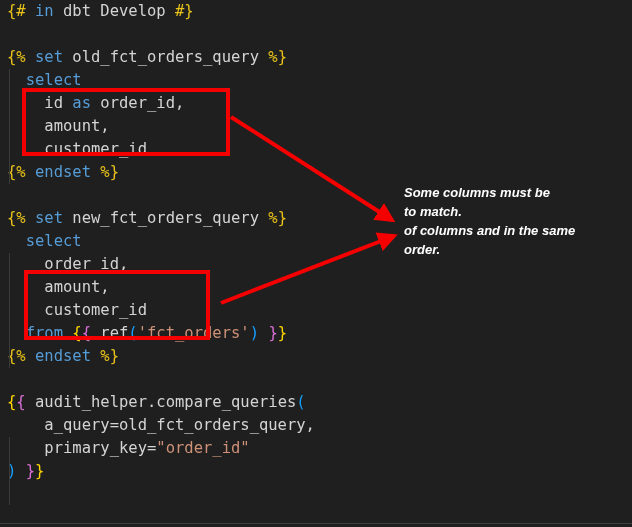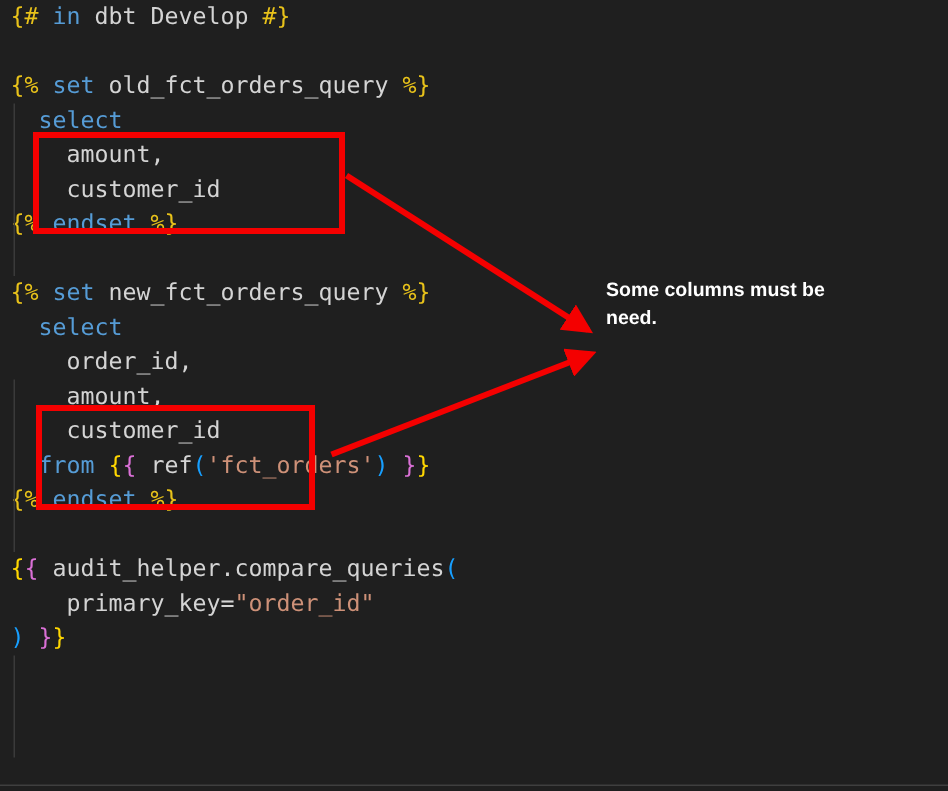--- a/index.html
+++ b/index.html
@@ -46,59 +46,64 @@
   #current-line-border{
     position:absolute;left:0;top:523px;width:632px;height:1px;
     background:var(--line_border);
   }
   #annotation-note{
     position:absolute;left:404px;top:183px;
     font-family:"Liberation Sans","DejaVu Sans",sans-serif;
     font-weight:bold;font-size:13px;line-height:19px;
     color:var(--annotation_white);
     white-space:nowrap;
+    font-style:italic;
   }
   #annotation-overlay{
     position:absolute;left:0;top:0;width:632px;height:527px;
     pointer-events:none;
   }
 </style>
 </head>
 <body>
 
 <div id="code-area">
     <div class="code-line"><span class="tok-tag">{# </span><span class="tok-kw">in</span><span class="tok-txt"> dbt Develop </span><span class="tok-tag">#}</span></div>
     <div class="code-line"></div>
     <div class="code-line"><span class="tok-tag">{% </span><span class="tok-kw">set</span><span class="tok-txt"> old_fct_orders_query </span><span class="tok-tag">%}</span></div>
     <div class="code-line"><span class="tok-kw">  select</span></div>
+    <div class="code-line"><span class="tok-txt">    id </span><span class="tok-kw">as</span><span class="tok-txt"> order_id,</span></div>
     <div class="code-line"><span class="tok-txt">    amount,</span></div>
     <div class="code-line"><span class="tok-txt">    customer_id</span></div>
     <div class="code-line"><span class="tok-tag">{% </span><span class="tok-kw">endset</span><span class="tok-tag"> %}</span></div>
     <div class="code-line"></div>
     <div class="code-line"><span class="tok-tag">{% </span><span class="tok-kw">set</span><span class="tok-txt"> new_fct_orders_query </span><span class="tok-tag">%}</span></div>
     <div class="code-line"><span class="tok-kw">  select</span></div>
     <div class="code-line"><span class="tok-txt">    order_id,</span></div>
     <div class="code-line"><span class="tok-txt">    amount,</span></div>
     <div class="code-line"><span class="tok-txt">    customer_id</span></div>
     <div class="code-line"><span class="tok-txt">  </span><span class="tok-kw">from</span><span class="tok-txt"> </span><span class="tok-b1">{</span><span class="tok-b2">{</span><span class="tok-txt"> ref</span><span class="tok-b3">(</span><span class="tok-str">'fct_orders'</span><span class="tok-b3">)</span><span class="tok-txt"> </span><span class="tok-b2">}</span><span class="tok-b1">}</span></div>
     <div class="code-line"><span class="tok-tag">{% </span><span class="tok-kw">endset</span><span class="tok-tag"> %}</span></div>
     <div class="code-line"></div>
     <div class="code-line"><span class="tok-b1">{</span><span class="tok-b2">{</span><span class="tok-txt"> audit_helper.compare_queries</span><span class="tok-b3">(</span></div>
+    <div class="code-line"><span class="tok-txt">    a_query=old_fct_orders_query,</span></div>
     <div class="code-line"><span class="tok-txt">    primary_key=</span><span class="tok-str">"order_id"</span></div>
     <div class="code-line"><span class="tok-b3">)</span><span class="tok-txt"> </span><span class="tok-b2">}</span><span class="tok-b1">}</span></div>
   </div>
 
 <div id="guide-1" class="indent-guide"></div>
 <div id="guide-2" class="indent-guide"></div>
 <div id="guide-3" class="indent-guide"></div>
 <div id="current-line-border"></div>
 
 <div id="annotation-note">
     <div>Some columns must be</div>
-    <div>need.</div>
+    <div>to match.</div>
+    <div>of columns and in the same</div>
+    <div>order.</div>
   </div>
 
 <svg id="annotation-overlay" width="632" height="527" viewBox="0 0 632 527" xmlns="http://www.w3.org/2000/svg">
   <defs>
     <marker id="arrowhead" markerWidth="5" markerHeight="5" refX="4" refY="2.5" orient="auto" markerUnits="strokeWidth">
       <path d="M0,0 L5,2.5 L0,5 z" fill="#f40000"></path>
     </marker>
   </defs>
   <rect x="24" y="90" width="204" height="64" fill="none" stroke="#f40000" stroke-width="4"></rect>
   <rect x="26" y="272" width="182" height="66" fill="none" stroke="#f40000" stroke-width="4"></rect>

